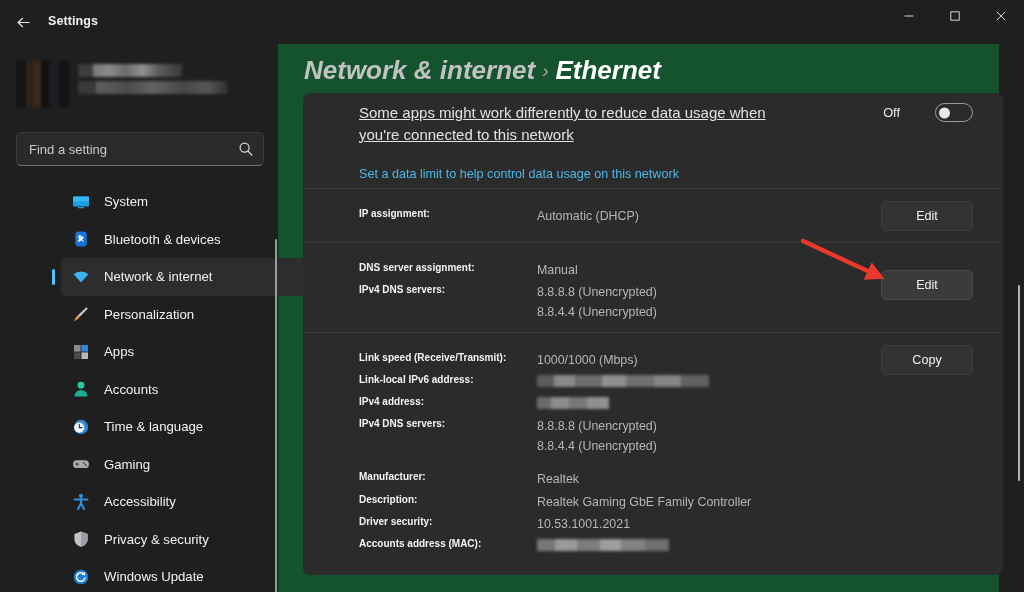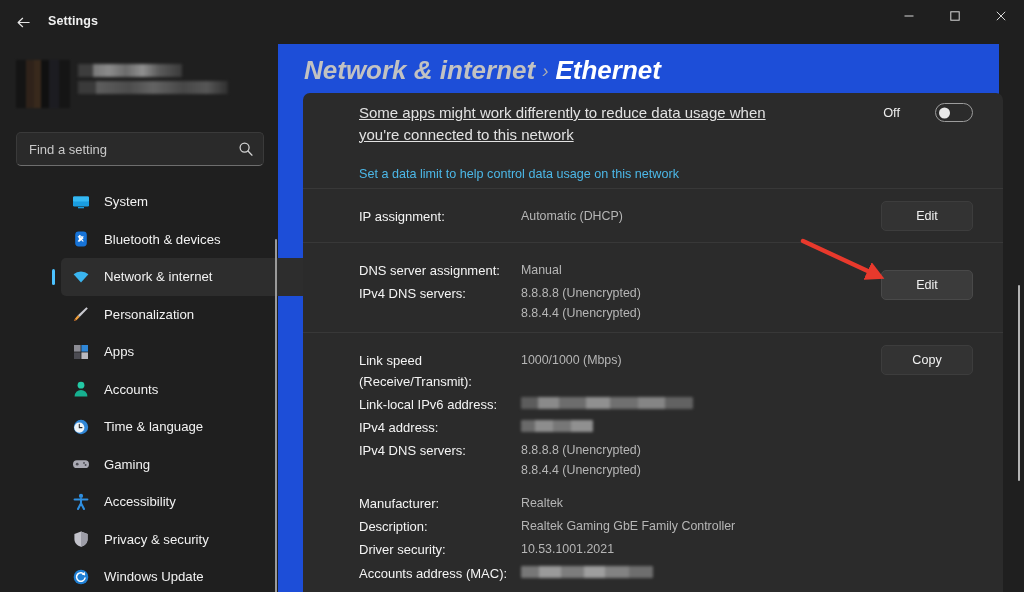--- a/index.html
+++ b/index.html
@@ -11,21 +11,21 @@
     background: #1f1f1f;
     font-family: "Liberation Sans", sans-serif;
     color: #ffffff;
     -webkit-font-smoothing: antialiased;
   }
 
   #app {
     position: relative;
     width: 999px;
     height: 592px;
-    background: #1d4ed8;
+    background: #14532d;
   }
 
   
   .titlebar {
     position: absolute;
     top: 0; left: 0;
     width: 1024px;
     height: 44px;
     background: #1f1f1f;
   }
@@ -258,27 +258,28 @@
   .row {
     display: flex;
     align-items: flex-start;
     padding: 1px 0;
     line-height: 1.62;
   }
   .row-label {
     width: 196px;
     flex: 0 0 196px;
     padding-left: 34px;
-    font-size: 13px;
-    font-weight: 400;
+    font-size: 10px;
+    font-weight: 700;
     color: #f4f4f4;
   }
   .row-value {
     font-size: 12.4px;
     color: #b6b6b6;
+    margin-left: 16px;
   }
   .row-value .line { display: block; }
 
   .redact {
     display: inline-block;
     height: 12px;
     vertical-align: -1px;
     border-radius: 1px;
     filter: blur(1.6px);
   }

